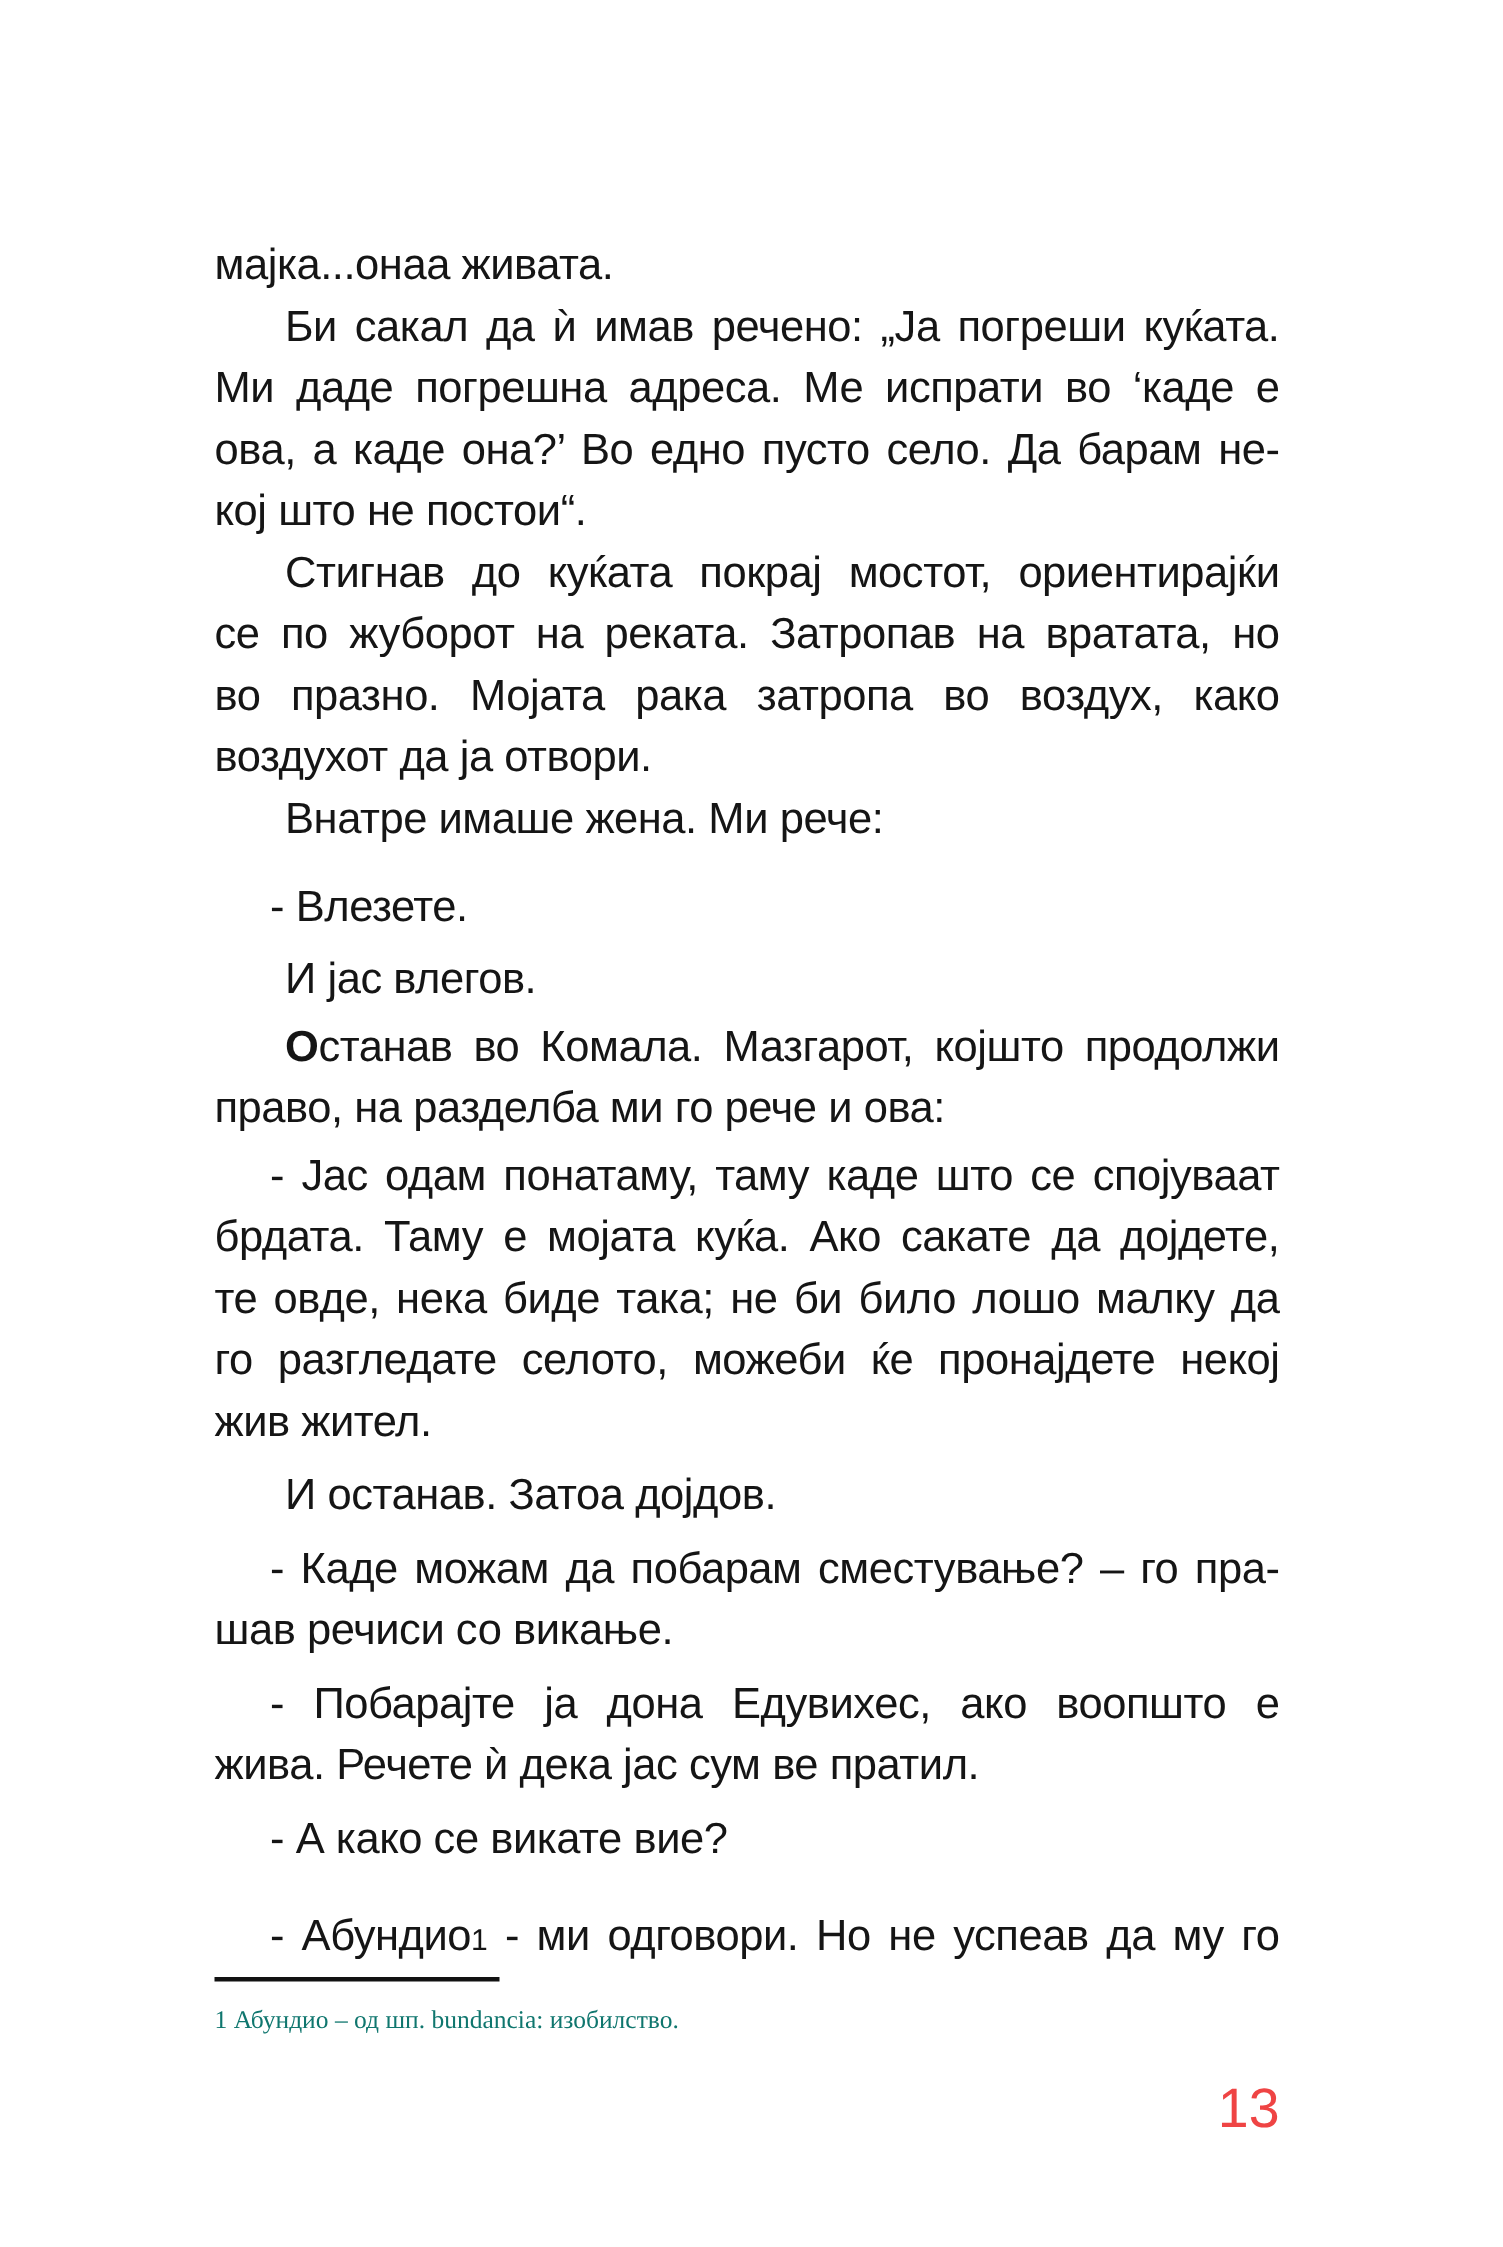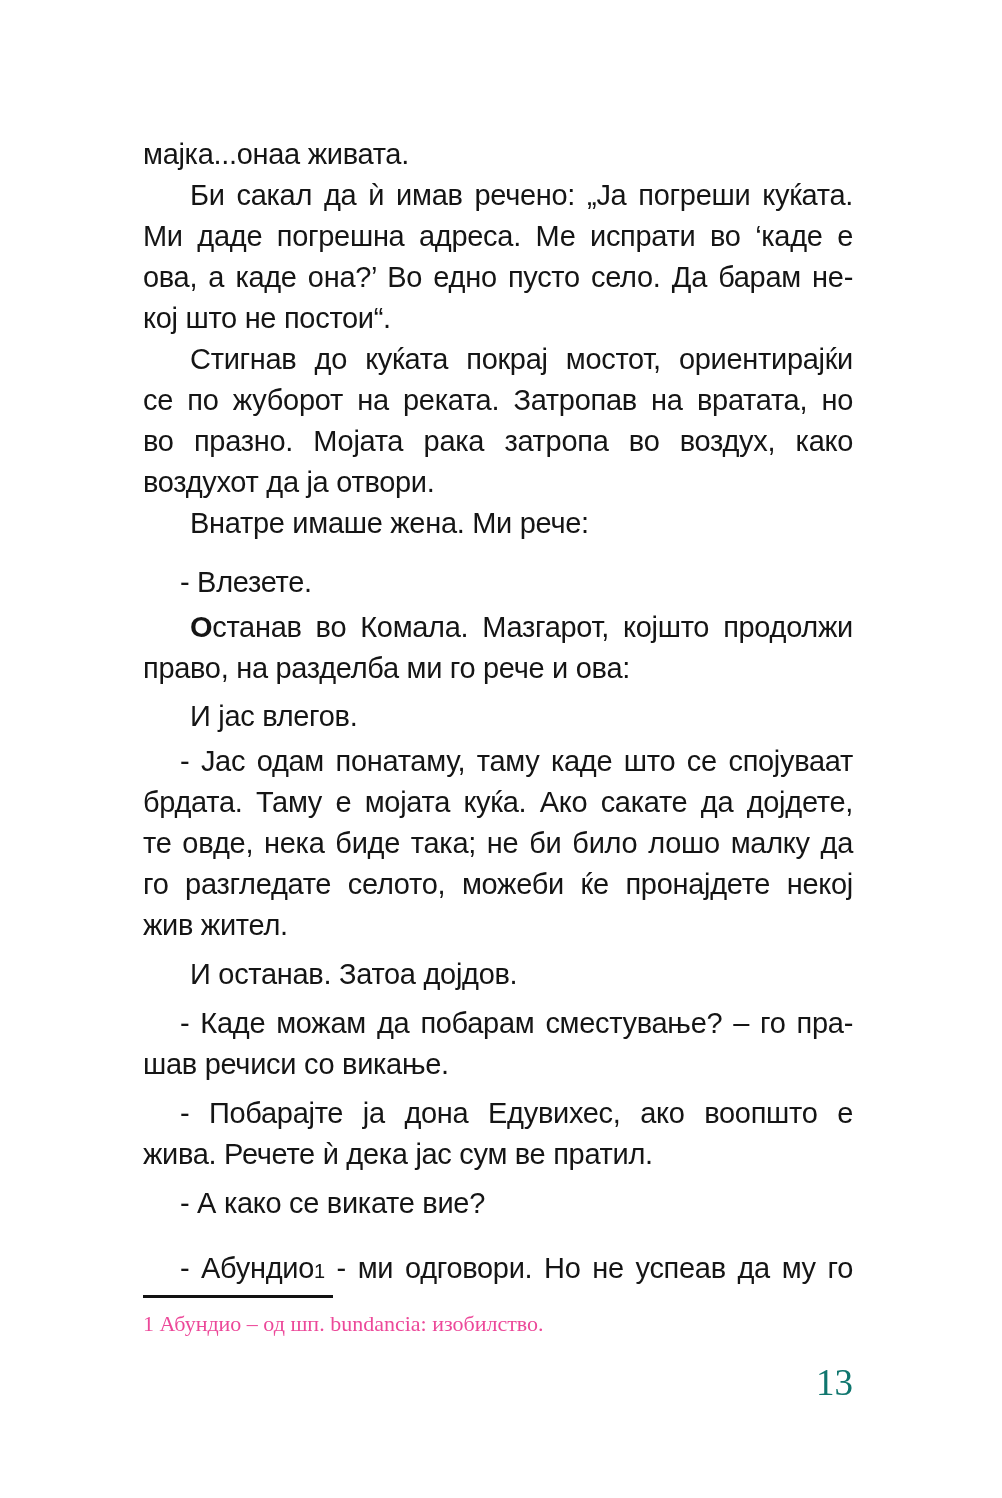--- a/index.html
+++ b/index.html
@@ -9,21 +9,21 @@
     position: relative;
     font-family: "Liberation Sans", sans-serif;
     overflow: hidden;
   }
   .book-page {
     position: absolute; inset: 0;
     background: #ffffff;
   }
   .text-col {
     position: absolute;
-    left: 143px; top: 134px;
+    left: 143px; top: 157px;
     width: 710px;
     color: #151515;
     font-size: 29px;
     letter-spacing: -0.3px;
   }
   .p { margin: 0; }
   .line {
     height: 41px;
     line-height: 41px;
     text-align: left;
@@ -37,33 +37,33 @@
   .line b { font-weight: 700; }
   .fnref { font-size: 20px; }
   .fn-rule {
     margin-top: 6px;
     width: 190px; height: 3px;
     background: #121212;
   }
   .footnote {
     margin-top: 9px;
     font-family: "Liberation Serif", serif;
-    font-size: 22px;
+    font-size: 17px;
     line-height: 33px;
     letter-spacing: 0;
-    color: #ec4899;
+    color: #0f766e;
   }
   .folio {
     margin-top: 22px;
     text-align: right;
-    font-family: Liberation Serif, serif;
+    font-family: Liberation Sans, sans-serif;
     font-size: 37px;
     line-height: 42px;
     letter-spacing: 0;
-    color: #0f766e;
+    color: #ef4444;
   }
 </style>
 </head>
 <body>
 
 <div class="book-page">
   <div class="text-col">
     <div>
         <div class="p continuation">
           <div class="line"><span>мајка...онаа живата.</span></div>
@@ -79,26 +79,26 @@
           <div class="line jl"><span>се по жуборот на реката. Затропав на вратата, но</span></div>
           <div class="line jl"><span>во празно. Мојата рака затропа во воздух, како</span></div>
           <div class="line"><span>воздухот да ја отвори.</span></div>
         </div>
         <div class="p narrative">
           <div class="line"><span>Внатре имаше жена. Ми рече:</span></div>
         </div>
         <div class="p dialogue" style="margin-top: 18px;">
           <div class="line"><span>- Влезете.</span></div>
         </div>
+        <div class="p narrative" style="margin-top: 7px;">
+          <div class="line"><span>И јас влегов.</span></div>
+        </div>
         <div class="p narrative" style="margin-top: 4px;">
           <div class="line jl"><b>О</b><span>станав во Комала. Мазгарот, којшто продолжи</span></div>
           <div class="line"><span>право, на разделба ми го рече и ова:</span></div>
-        </div>
-        <div class="p narrative" style="margin-top: 7px;">
-          <div class="line"><span>И јас влегов.</span></div>
         </div>
         <div class="p dialogue" style="margin-top: 4px;">
           <div class="line jl"><span>- Јас одам понатаму, таму каде што се спојуваат</span></div>
           <div class="line jl"><span>брдата. Таму е мојата куќа. Ако сакате да дојдете,</span></div>
           <div class="line jl"><span>те овде, нека биде така; не би било лошо малку да</span></div>
           <div class="line jl"><span>го разгледате селото, можеби ќе пронајдете некој</span></div>
           <div class="line"><span>жив жител.</span></div>
         </div>
         <div class="p narrative" style="margin-top: 8px;">
           <div class="line"><span>И останав. Затоа дојдов.</span></div>

